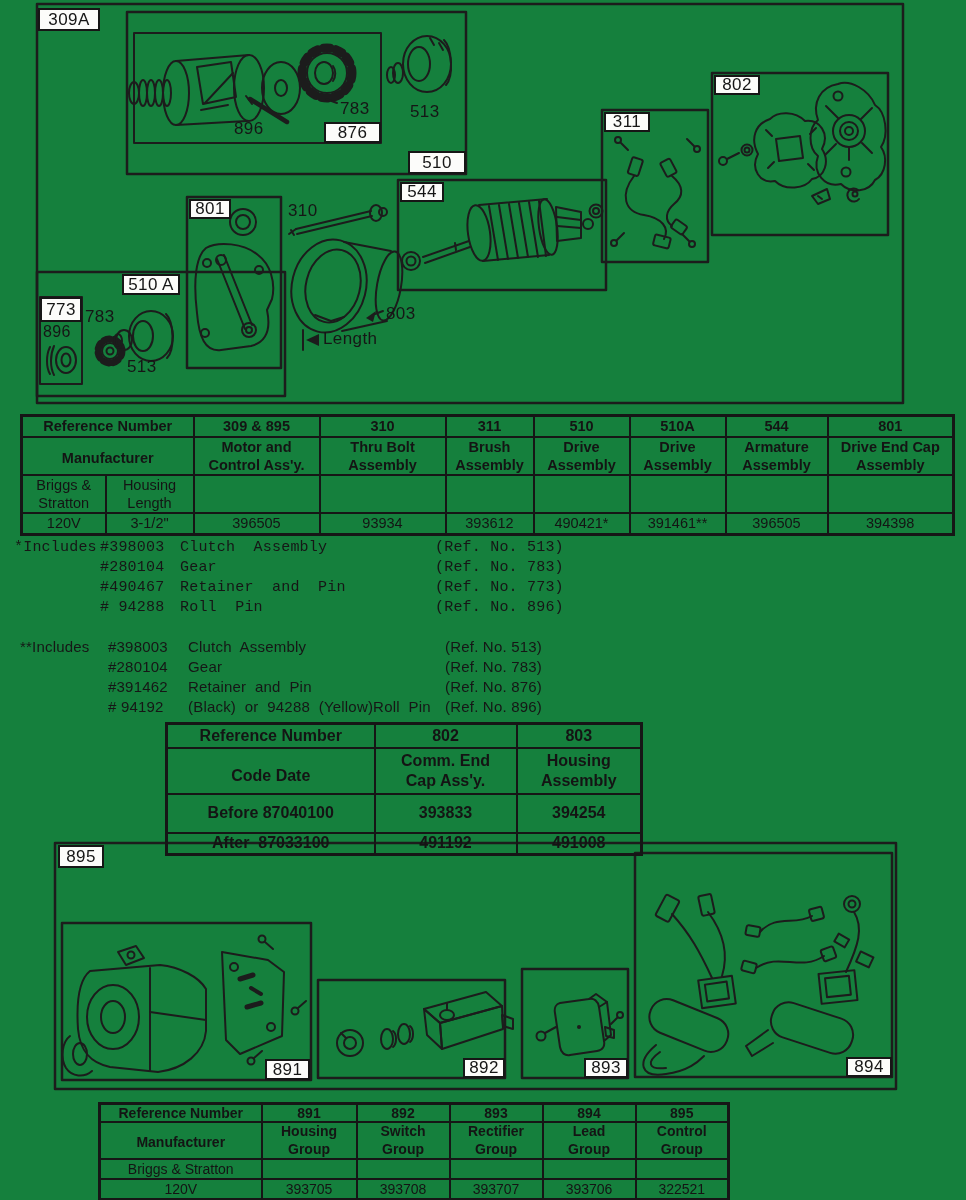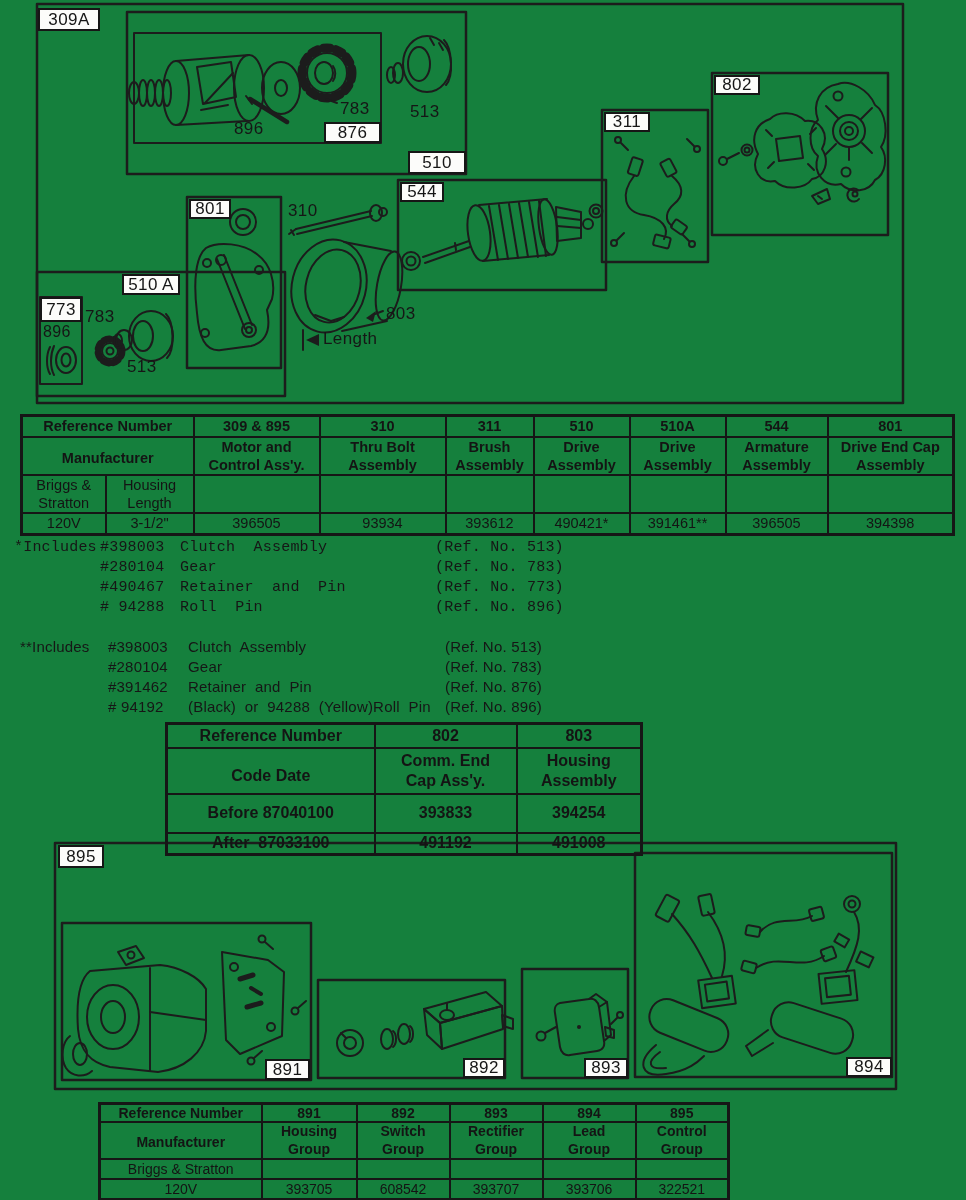--- a/index.html
+++ b/index.html
@@ -482,21 +482,21 @@
       <td>Briggs &amp; Stratton</td>
       <td></td>
           <td></td>
           <td></td>
           <td></td>
           <td></td>
     </tr>
     <tr style="height:20px">
       <td>120V</td>
       <td>393705</td>
-      <td>608542</td>
+      <td>393708</td>
       <td>393707</td>
       <td>393706</td>
       <td>322521</td>
     </tr>
   </tbody>
     </table>
 
 </div>
 
 </body></html>

